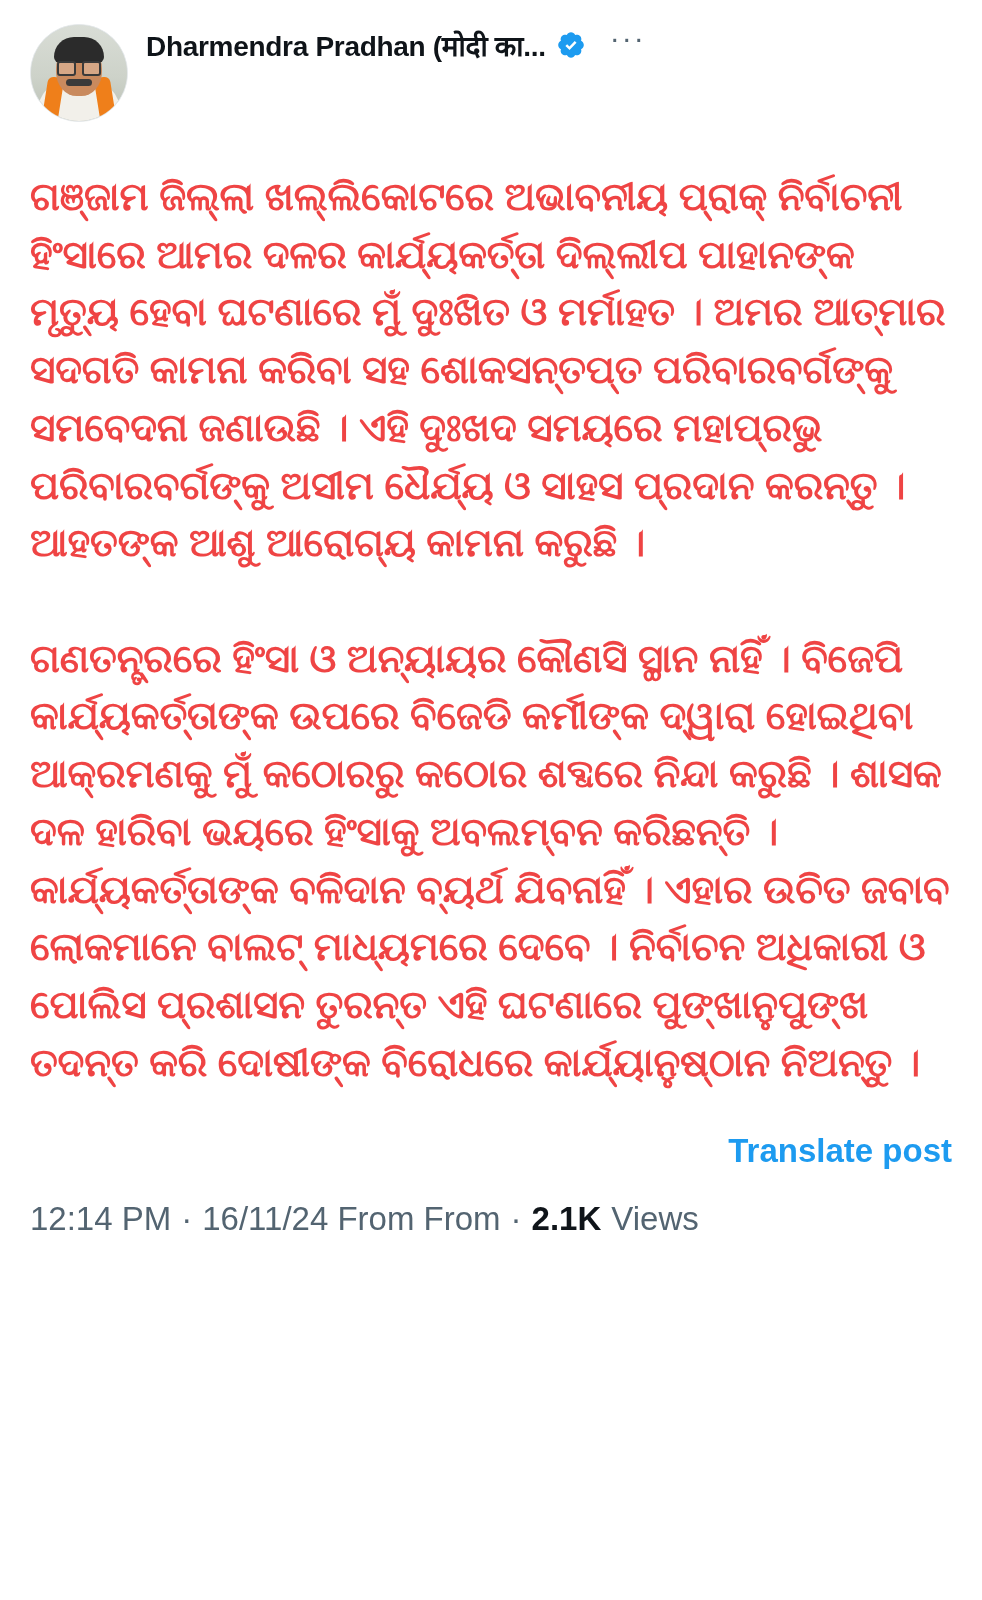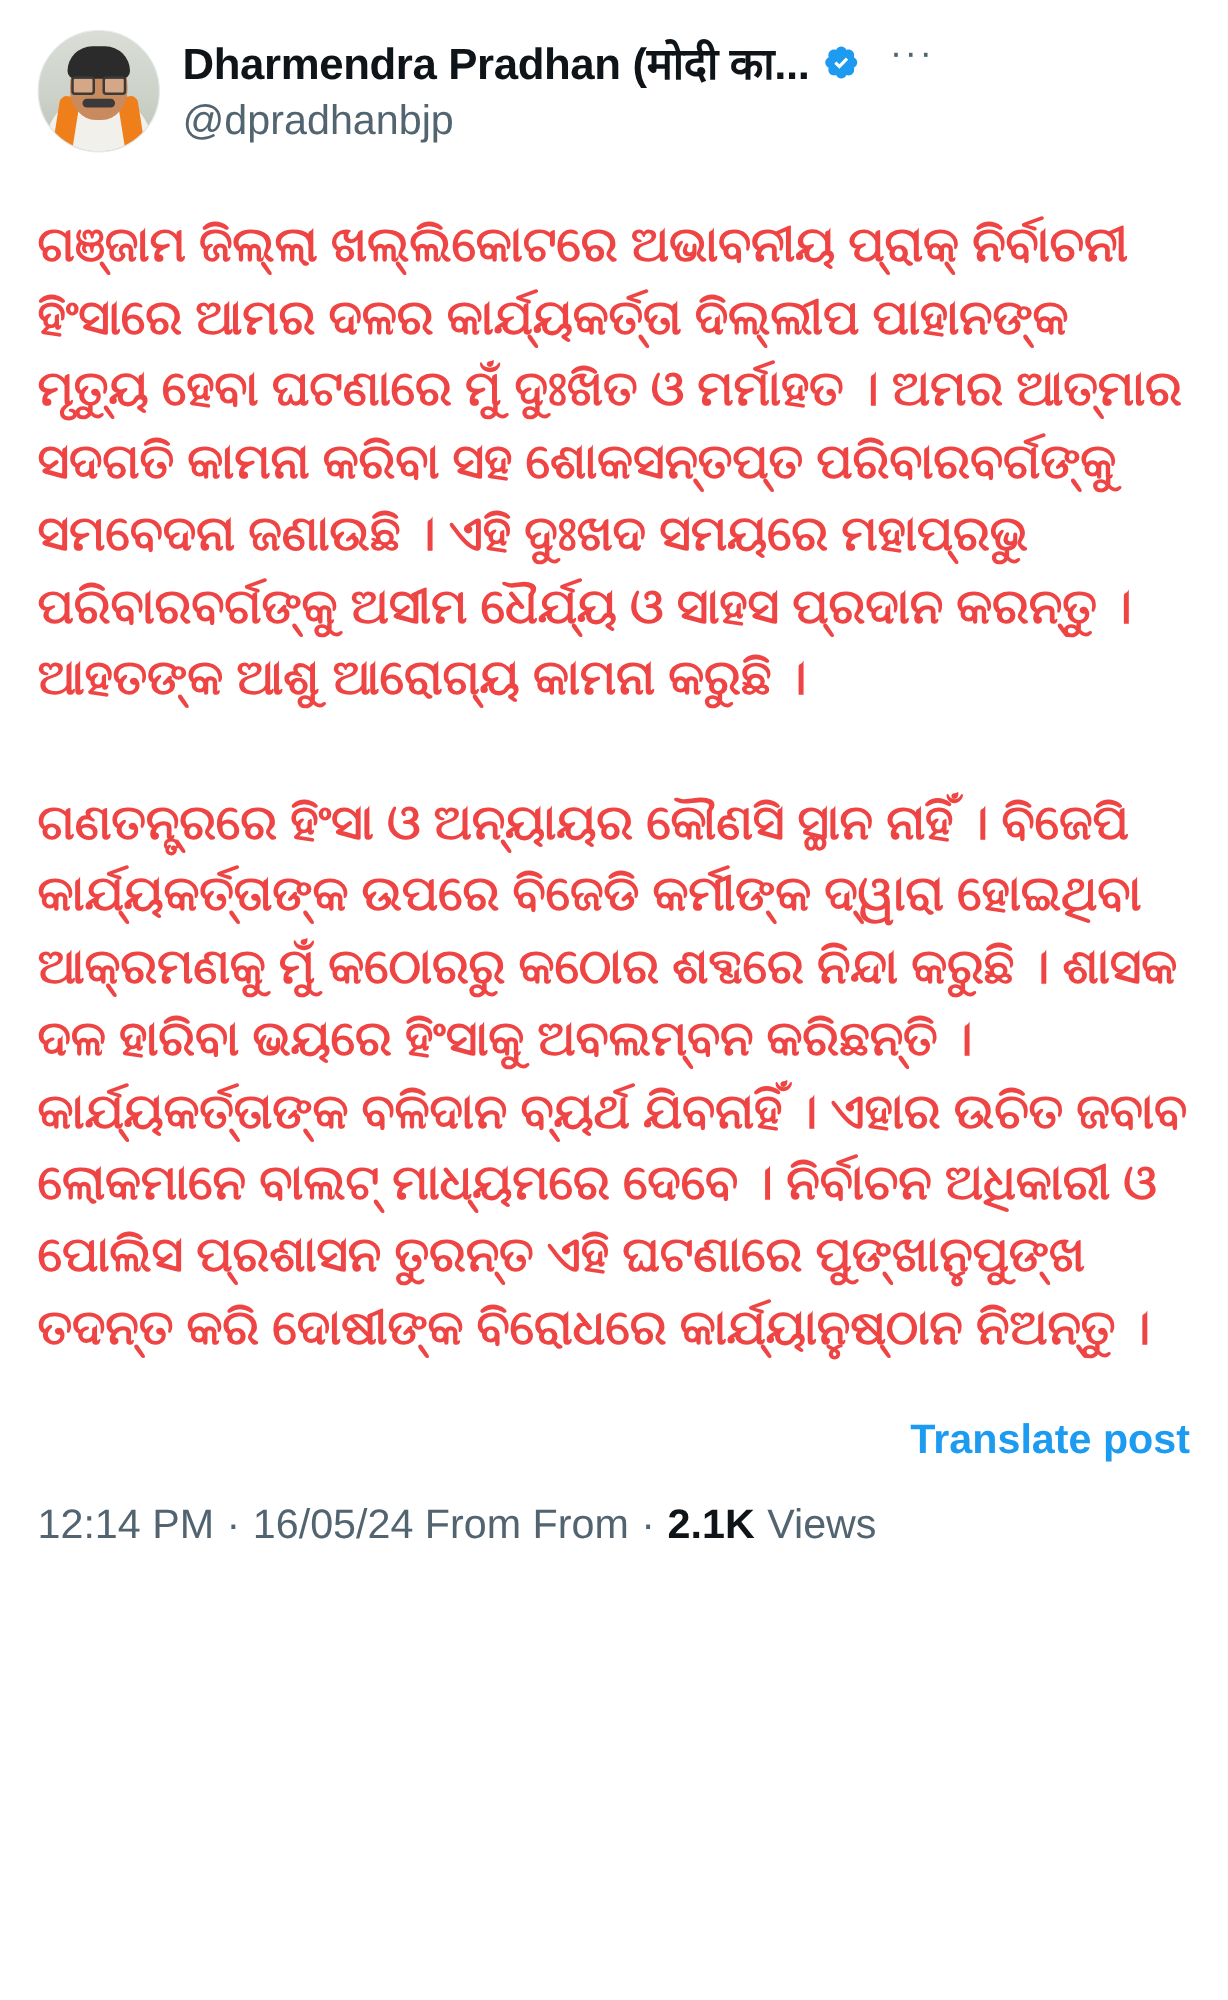--- a/index.html
+++ b/index.html
@@ -120,21 +120,21 @@
     min-width: 0;
     padding-top: 2px;
   }
   .name-row {
     display: flex;
     align-items: center;
     gap: 10px;
     flex-wrap: nowrap;
   }
   .display-name {
-    font-size: 35px;
+    font-size: 28px;
     font-weight: 700;
     letter-spacing: -0.3px;
     color: #0f1419;
     white-space: nowrap;
     overflow: hidden;
     text-overflow: clip;
     max-width: 640px;
   }
   .verified {
     flex: 0 0 auto;
@@ -221,34 +221,33 @@
       <div class="name-row">
         <div class="display-name">Dharmendra Pradhan (मोदी का...</div>
         <span class="verified">
           <svg width="30" height="30" viewBox="0 0 24 24" aria-hidden="true">
             <path fill="#1d9bf0" d="M22.25 12c0-1.43-.88-2.67-2.19-3.34.46-1.39.2-2.9-.81-3.91s-2.52-1.27-3.91-.81C14.67 2.63 13.43 1.75 12 1.75s-2.67.88-3.34 2.19c-1.39-.46-2.9-.2-3.91.81s-1.27 2.52-.81 3.91C2.63 9.33 1.75 10.57 1.75 12s.88 2.67 2.19 3.34c-.46 1.39-.2 2.9.81 3.91s2.52 1.27 3.91.81c.67 1.31 1.91 2.19 3.34 2.19s2.67-.88 3.34-2.19c1.39.46 2.9.2 3.91-.81s1.27-2.52.81-3.91c1.31-.67 2.19-1.91 2.19-3.34z"></path>
             <path fill="#ffffff" d="M10.83 15.95l-3.3-3.17 1.38-1.44 1.87 1.79 4.2-4.3 1.43 1.4-5.58 5.72z"></path>
           </svg>
         </span>
         <span class="more-dots">···</span>
       </div>
-      <div class="handle">@dpradhanbjp</div>
     </div>
   </div>
 
   <div class="body-text">ଗଞ୍ଜାମ ଜିଲ୍ଲା ଖଲ୍ଲିକୋଟରେ ଅଭାବନୀୟ ପ୍ରାକ୍ ନିର୍ବାଚନୀ ହିଂସାରେ ଆମର ଦଳର କାର୍ଯ୍ୟକର୍ତ୍ତା ଦିଲ୍ଲୀପ ପାହାନଙ୍କ ମୃତ୍ୟୁ ହେବା ଘଟଣାରେ ମୁଁ ଦୁଃଖିତ ଓ ମର୍ମାହତ । ଅମର ଆତ୍ମାର ସଦଗତି କାମନା କରିବା ସହ ଶୋକସନ୍ତପ୍ତ ପରିବାରବର୍ଗଙ୍କୁ ସମବେଦନା ଜଣାଉଛି । ଏହି ଦୁଃଖଦ ସମୟରେ ମହାପ୍ରଭୁ ପରିବାରବର୍ଗଙ୍କୁ ଅସୀମ ଧୈର୍ଯ୍ୟ ଓ ସାହସ ପ୍ରଦାନ କରନ୍ତୁ । ଆହତଙ୍କ ଆଶୁ ଆରୋଗ୍ୟ କାମନା କରୁଛି ।
 
 ଗଣତନ୍ତ୍ରରେ ହିଂସା ଓ ଅନ୍ୟାୟର କୌଣସି ସ୍ଥାନ ନାହିଁ । ବିଜେପି କାର୍ଯ୍ୟକର୍ତ୍ତାଙ୍କ ଉପରେ ବିଜେଡି କର୍ମୀଙ୍କ ଦ୍ୱାରା ହୋଇଥିବା ଆକ୍ରମଣକୁ ମୁଁ କଠୋରରୁ କଠୋର ଶବ୍ଦରେ ନିନ୍ଦା କରୁଛି । ଶାସକ ଦଳ ହାରିବା ଭୟରେ ହିଂସାକୁ ଅବଲମ୍ବନ କରିଛନ୍ତି । କାର୍ଯ୍ୟକର୍ତ୍ତାଙ୍କ ବଳିଦାନ ବ୍ୟର୍ଥ ଯିବନାହିଁ । ଏହାର ଉଚିତ ଜବାବ ଲୋକମାନେ ବାଲଟ୍ ମାଧ୍ୟମରେ ଦେବେ । ନିର୍ବାଚନ ଅଧିକାରୀ ଓ ପୋଲିସ ପ୍ରଶାସନ ତୁରନ୍ତ ଏହି ଘଟଣାରେ ପୁଙ୍ଖାନୁପୁଙ୍ଖ ତଦନ୍ତ କରି ଦୋଷୀଙ୍କ ବିରୋଧରେ କାର୍ଯ୍ୟାନୁଷ୍ଠାନ ନିଅନ୍ତୁ ।</div>
 
   <div class="translate">Translate post</div>
 
   <div class="meta">
     <span class="time">12:14 PM</span>
     <span class="sep">·</span>
-    <span class="date">16/05/24</span>
+    <span class="date">16/11/24</span>
     <span class="source">&nbsp;</span>
     <span class="source">From From</span>
     <span class="sep">·</span>
     <span class="views-count">2.1K</span>
     <span class="views-label">Views</span>
   </div>
 
 </div>
 
 </body></html>

